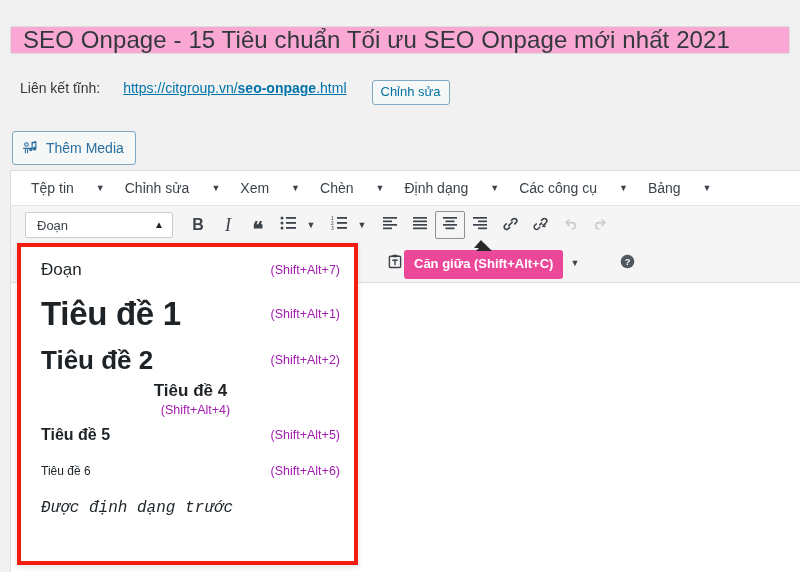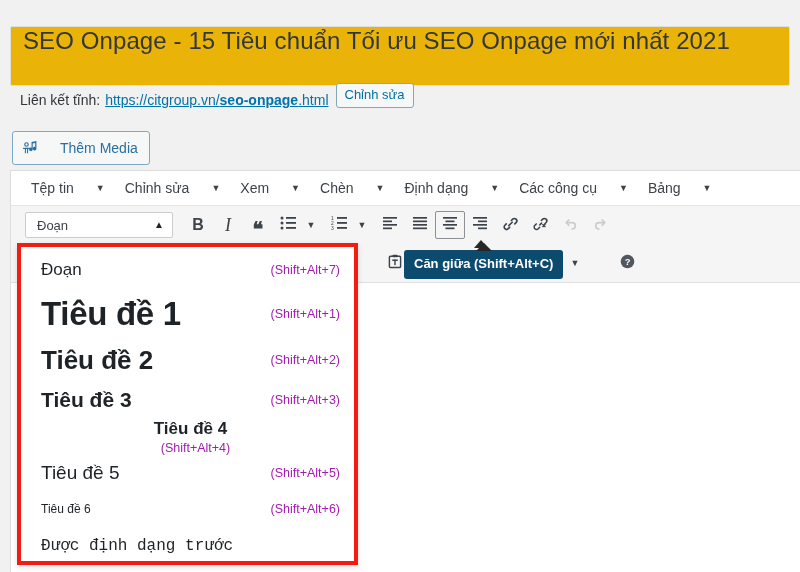--- a/index.html
+++ b/index.html
@@ -15,27 +15,27 @@
     position: relative;
     -webkit-font-smoothing: antialiased;
   }
 
   
   #title-area {
     position: absolute;
     left: 10px;
     top: 26px;
     width: 780px;
-    height: 60px;
-    box-sizing: border-box;
-    background: #eab308;
+    height: 28px;
+    box-sizing: border-box;
+    background: #f9a8d4;
     border: 1px solid #ddd;
     border-radius: 2px;
     display: flex;
-    align-items: flex-start;
+    align-items: center;
   }
   #title-input {
     width: 100%;
     border: none;
     outline: none;
     background: transparent;
     font-family: "Liberation Sans", sans-serif;
     font-size: 24px;
     color: #32373c;
     padding: 0 12px;
@@ -43,23 +43,24 @@
     letter-spacing: 0.1px;
   }
 
   
   #permalink-row {
     position: absolute;
     left: 20px;
     top: 80px;
     height: 28px;
     display: flex;
-    align-items: flex-end;
+    align-items: flex-start;
     font-size: 14px;
     color: #32373c;
+    gap: 18px;
   }
   #permalink-label {
     margin-right: 5px;
     color: #32373c;
   }
   #permalink-link {
     color: #0073aa;
     text-decoration: underline;
     cursor: pointer;
   }
@@ -88,21 +89,20 @@
     height: 32px;
     display: flex;
     align-items: center;
     background: #f6f7f7;
     border: 1px solid #7fa8c4;
     border-radius: 3px;
     padding: 0 11px 0 9px;
     cursor: pointer;
     color: #2a6fa0;
     font-size: 14px;
-    gap: 14px;
   }
   #add-media-btn .media-icon {
     width: 18px;
     height: 18px;
     margin-right: 6px;
     display: inline-flex;
     align-items: center;
     justify-content: center;
   }
 
@@ -272,38 +272,39 @@
   .fmt-item.i-h2 { height: 42px; }
   .fmt-item.i-h2 .lbl { font-size: 26px; font-weight: bold; }
 
   .fmt-item.i-h3 { height: 38px; }
   .fmt-item.i-h3 .lbl { font-size: 21px; font-weight: bold; }
 
   .fmt-item.i-h4 { height: 36px; flex-direction: column; }
   .fmt-item.i-h4 .lbl { font-size: 17px; font-weight: bold; }
 
   .fmt-item.i-h5 { height: 36px; }
-  .fmt-item.i-h5 .lbl { font-size: 19px; font-weight: normal; }
+  .fmt-item.i-h5 .lbl { font-size: 16px; font-weight: bold; }
 
   .fmt-item.i-h6 { height: 35px; }
   .fmt-item.i-h6 .lbl { font-size: 12px; font-weight: normal; }
 
   .fmt-item.i-pre { height: 40px; }
   .fmt-item.i-pre .lbl {
     font-size: 16px;
     font-family: "Liberation Mono", monospace;
     font-weight: normal;
+    font-style: italic;
   }
 
   
   #align-tooltip {
     position: absolute;
     left: 404px;
     top: 250px;
-    background: #0c4a6e;
+    background: #ec4899;
     color: #ffffff;
     font-size: 13px;
     font-weight: bold;
     border-radius: 3px;
     padding: 6px 10px 7px 10px;
     white-space: nowrap;
     z-index: 60;
     line-height: 1.2;
     font-family: "Liberation Sans", sans-serif;
   }
@@ -589,24 +590,20 @@
     <div class="fmt-item i-h1">
       <span class="lbl">Tiêu đề 1</span>
       <span class="shortcut">(Shift+Alt+1)</span>
     </div>
 
     <div class="fmt-item i-h2">
       <span class="lbl">Tiêu đề 2</span>
       <span class="shortcut">(Shift+Alt+2)</span>
     </div>
 
-    <div class="fmt-item i-h3">
-      <span class="lbl">Tiêu đề 3</span>
-      <span class="shortcut">(Shift+Alt+3)</span>
-    </div>
 
     <div class="fmt-item i-h4">
       <span class="lbl">Tiêu đề 4</span>
       <span class="shortcut">(Shift+Alt+4)</span>
     </div>
 
     <div class="fmt-item i-h5">
       <span class="lbl">Tiêu đề 5</span>
       <span class="shortcut">(Shift+Alt+5)</span>
     </div>

